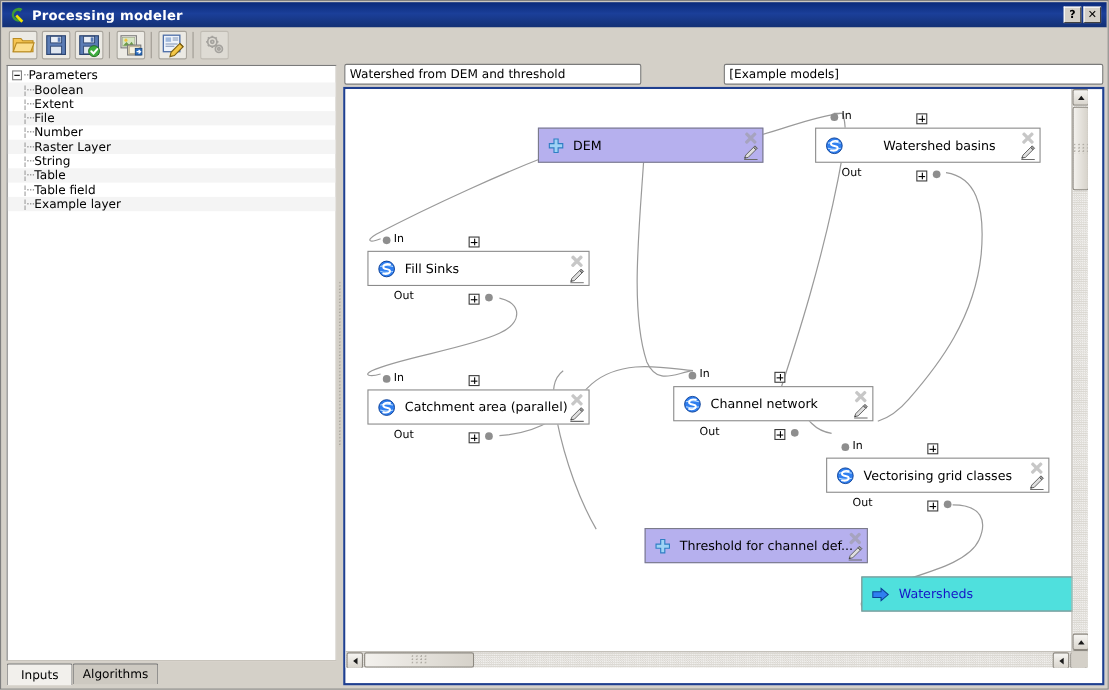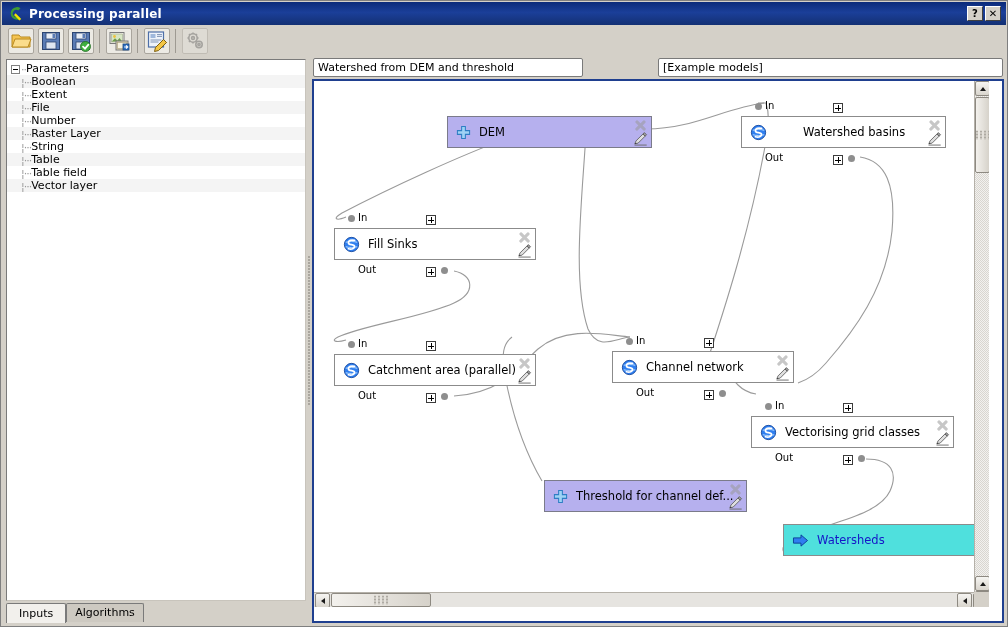--- a/index.html
+++ b/index.html
@@ -296,20 +296,21 @@
     align-items: center;
     padding-left: 8px;
     font-size: 11.5px;
     color: #000;
     overflow: hidden;
   }
   .node .label { margin-left: 8px; white-space: nowrap; }
   .node.param {
     background: #b6b0ee;
     border-color: #7b7b8a;
+    margin-left: 42px;
   }
   .node.output {
     background: #4fe0dd;
     border-color: #8b8b8b;
     color: #1515c8;
   }
   .node-x {
     position: absolute;
     right: 4px; top: 2px;
     width: 13px; height: 13px;
@@ -372,21 +373,21 @@
 <div id="app">
 
   <div class="titlebar">
     <div class="title-icon">
       <svg width="18" height="18" viewBox="0 0 18 18">
         <path d="M13.5 3.2 A6.3 6.3 0 1 0 13.8 13.4 L11.6 11.2 A3.5 3.5 0 1 1 11.3 5.6 Z" fill="#3f9b35"></path>
         <path d="M8.6 8.2 L14.2 13.9 L12.4 15.6 L7.0 10.0 Z" fill="#f2e500"></path>
         <circle cx="9" cy="9" r="2.0" fill="#fff" opacity="0.0"></circle>
       </svg>
     </div>
-    <div class="title-text">Processing parallel</div>
+    <div class="title-text">Processing modeler</div>
     <div class="title-btns">
       <div class="tbtn">?</div>
       <div class="tbtn">✕</div>
     </div>
   </div>
 
   <div class="toolbar">
 
     <div class="tb-item">
       <svg width="24" height="24" viewBox="0 0 24 24">
@@ -466,21 +467,21 @@
       </div>
 
     <div class="tree-row alt"><span class="indent"></span><span class="dotline">¦···</span><span>Boolean</span></div>
         <div class="tree-row"><span class="indent"></span><span class="dotline">¦···</span><span>Extent</span></div>
         <div class="tree-row alt"><span class="indent"></span><span class="dotline">¦···</span><span>File</span></div>
         <div class="tree-row"><span class="indent"></span><span class="dotline">¦···</span><span>Number</span></div>
         <div class="tree-row alt"><span class="indent"></span><span class="dotline">¦···</span><span>Raster Layer</span></div>
         <div class="tree-row"><span class="indent"></span><span class="dotline">¦···</span><span>String</span></div>
         <div class="tree-row alt"><span class="indent"></span><span class="dotline">¦···</span><span>Table</span></div>
         <div class="tree-row"><span class="indent"></span><span class="dotline">¦···</span><span>Table field</span></div>
-        <div class="tree-row alt"><span class="indent"></span><span class="dotline">¦···</span><span>Vector layer</span></div>
+        <div class="tree-row alt"><span class="indent"></span><span class="dotline">¦···</span><span>Example layer</span></div>
       </div>
   </div>
 
   <div class="tabs" id="tabs-host">
       <div class="tab active">Inputs</div>
       <div class="tab">Algorithms</div>
     </div>
 
   <div class="splitter">
     <div class="dots"></div>

